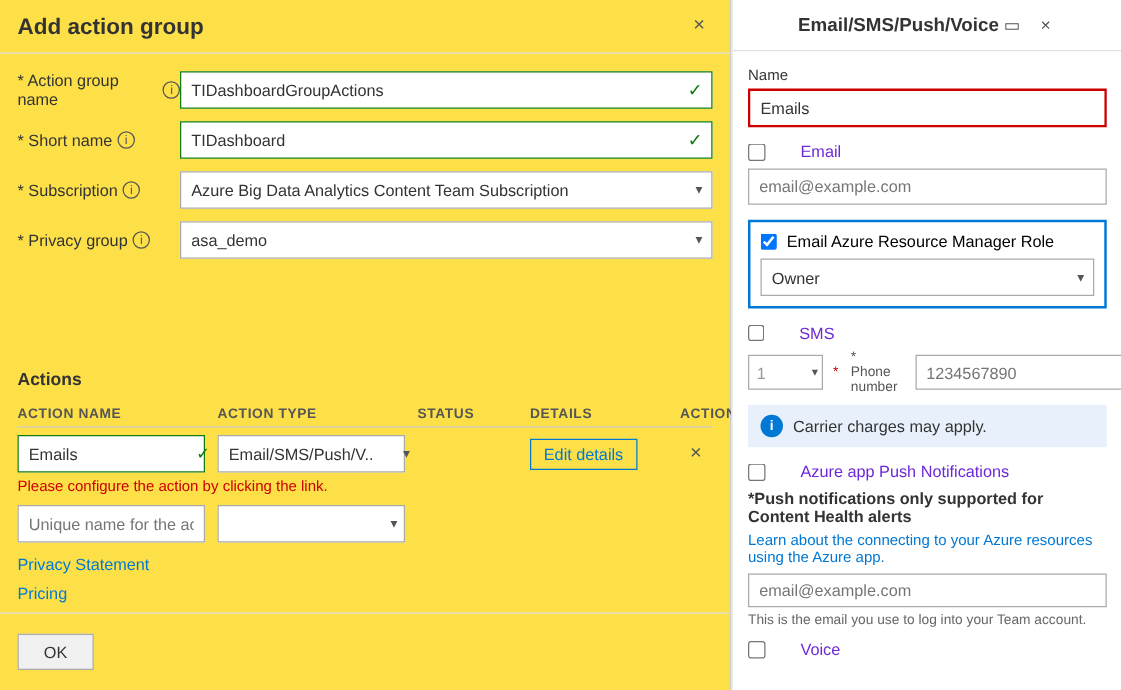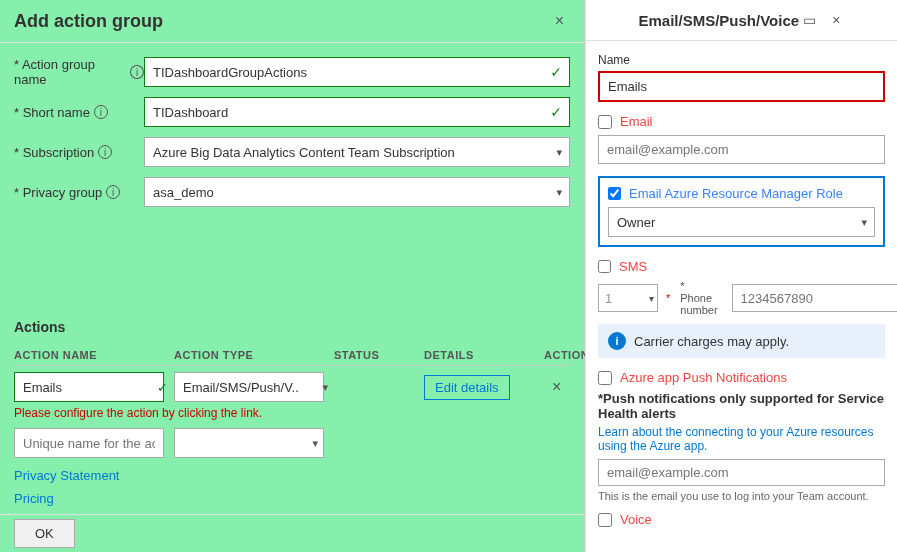--- a/index.html
+++ b/index.html
@@ -1,21 +1,21 @@
 <!DOCTYPE html>
 <html><head>
   <meta charset="utf-8">
   <style>
     * { box-sizing: border-box; margin: 0; padding: 0; font-family: 'Segoe UI', Arial, sans-serif; font-size: 13px; }
     body { background: #f0f0f0; display: flex; width: 897px; height: 552px; overflow: hidden; }
 
     
     .left-panel {
       width: 585px;
-      background: #86efac;
+      background: #fde047;
       border-right: 1px solid #ccc;
       display: flex;
       flex-direction: column;
       height: 552px;
     }
     .panel-header {
       display: flex;
       align-items: center;
       justify-content: space-between;
       padding: 10px 14px;
@@ -214,21 +214,21 @@
     }
     .link-text {
       color: #0078d4;
       text-decoration: none;
       display: block;
       margin-bottom: 8px;
       font-size: 13px;
       cursor: pointer;
     }
     .bottom-bar {
-      padding: 4px 14px;
+      padding: 16px 14px;
       border-top: 1px solid #e0e0e0;
       margin-top: auto;
     }
     .ok-btn {
       background: #f0f0f0;
       border: 1px solid #aaa;
       padding: 6px 20px;
       cursor: pointer;
       font-size: 13px;
       color: #333;
@@ -297,21 +297,22 @@
       gap: 8px;
       margin-bottom: 6px;
     }
     .checkbox-row input[type=checkbox] {
       width: 14px;
       height: 14px;
       cursor: pointer;
     }
     .checkbox-label {
       font-size: 13px;
-      color: #ef4444;
+      color: #6d28d9;
+      margin-left: 20px;
     }
     .email-input {
       width: 100%;
       border: 1px solid #aaa;
       padding: 6px 8px;
       font-size: 13px;
       color: #999;
       outline: none;
       margin-bottom: 12px;
     }
@@ -321,21 +322,21 @@
       margin-bottom: 12px;
     }
     .email-azure-row {
       display: flex;
       align-items: center;
       gap: 8px;
       margin-bottom: 6px;
     }
     .email-azure-label {
       font-size: 13px;
-      color: #3b82f6;
+      color: #000000;
     }
     .role-select-wrapper {
       position: relative;
     }
     .role-select-wrapper select {
       width: 100%;
       border: 1px solid #aaa;
       padding: 5px 24px 5px 8px;
       height: 30px;
       font-size: 13px;
@@ -619,21 +620,21 @@
       <div class="info-circle">i</div>
       <span>Carrier charges may apply.</span>
     </div>
 
     
     <div class="push-section">
       <div class="checkbox-row">
         <input type="checkbox" style="">
         <span class="checkbox-label">Azure app Push Notifications</span>
       </div>
-      <div class="push-bold-label">*Push notifications only supported for Service Health alerts</div>
+      <div class="push-bold-label">*Push notifications only supported for Content Health alerts</div>
       <a class="push-link">Learn about the connecting to your Azure resources using the Azure app.</a>
       <input type="text" class="push-email-input" placeholder="email@example.com" style="">
       <div class="push-hint">This is the email you use to log into your Team account.</div>
     </div>
 
     
     <div class="checkbox-row">
       <input type="checkbox" style="">
       <span class="checkbox-label">Voice</span>
     </div>

